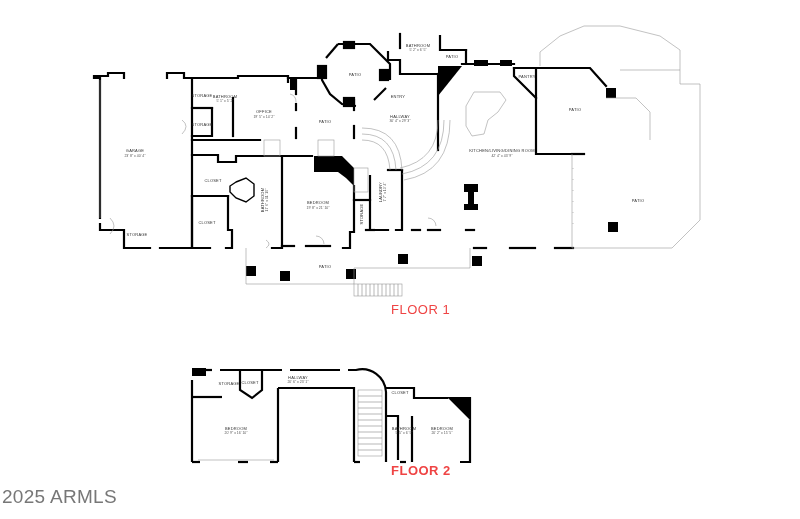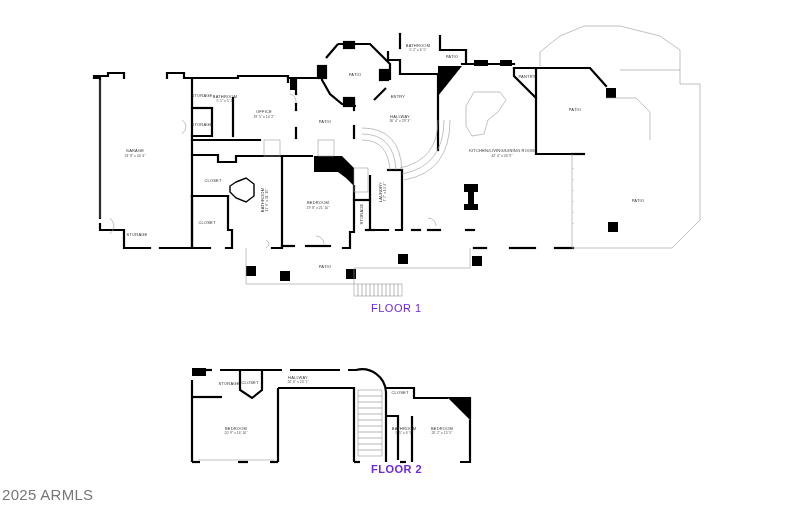--- a/index.html
+++ b/index.html
@@ -1,21 +1,21 @@
 <!DOCTYPE html>
 <html><head>
 <meta charset="utf-8">
 <style>
   html,body{margin:0;padding:0;background:#fff;}
   body{width:800px;height:519px;position:relative;overflow:hidden;font-family:"Liberation Sans",sans-serif;}
   svg{position:absolute;left:0;top:0;}
   .lbl{font-family:"Liberation Sans",sans-serif;font-size:4px;fill:#333;text-anchor:middle;letter-spacing:0.2px;}
   .dim{font-family:"Liberation Sans",sans-serif;font-size:3.5px;fill:#555;text-anchor:middle;}
-  .floor{position:absolute;font-family:"Liberation Sans",sans-serif;font-size:11px;color:#6d28d9;letter-spacing:0.5px;}
-  .copy{position:absolute;left:2px;top:486px;font-family:"Liberation Sans",sans-serif;font-size:15px;color:#777;letter-spacing:0.3px;}
+  .floor{position:absolute;font-family:"Liberation Sans",sans-serif;font-size:13px;color:#ef4444;letter-spacing:0.5px;margin-left:20px;}
+  .copy{position:absolute;left:2px;top:486px;font-family:"Liberation Sans",sans-serif;font-size:19px;color:#777;letter-spacing:0.3px;}
 </style>
 </head>
 <body>
 
 <svg width="800" height="519" viewBox="0 0 800 519">
   <g fill="none" stroke="#000" stroke-width="2.2" stroke-linecap="square">
 
     <path d="M100 218 L100 78 L94 78 L94 76 L108 76 L108 73 L124 73 L124 78"></path>
     <path d="M167 78 L167 73 L184 73 L184 78 L192 78 L192 248"></path>
     <path d="M100 224 L100 230 L124 230 L124 248 L150 248"></path>

